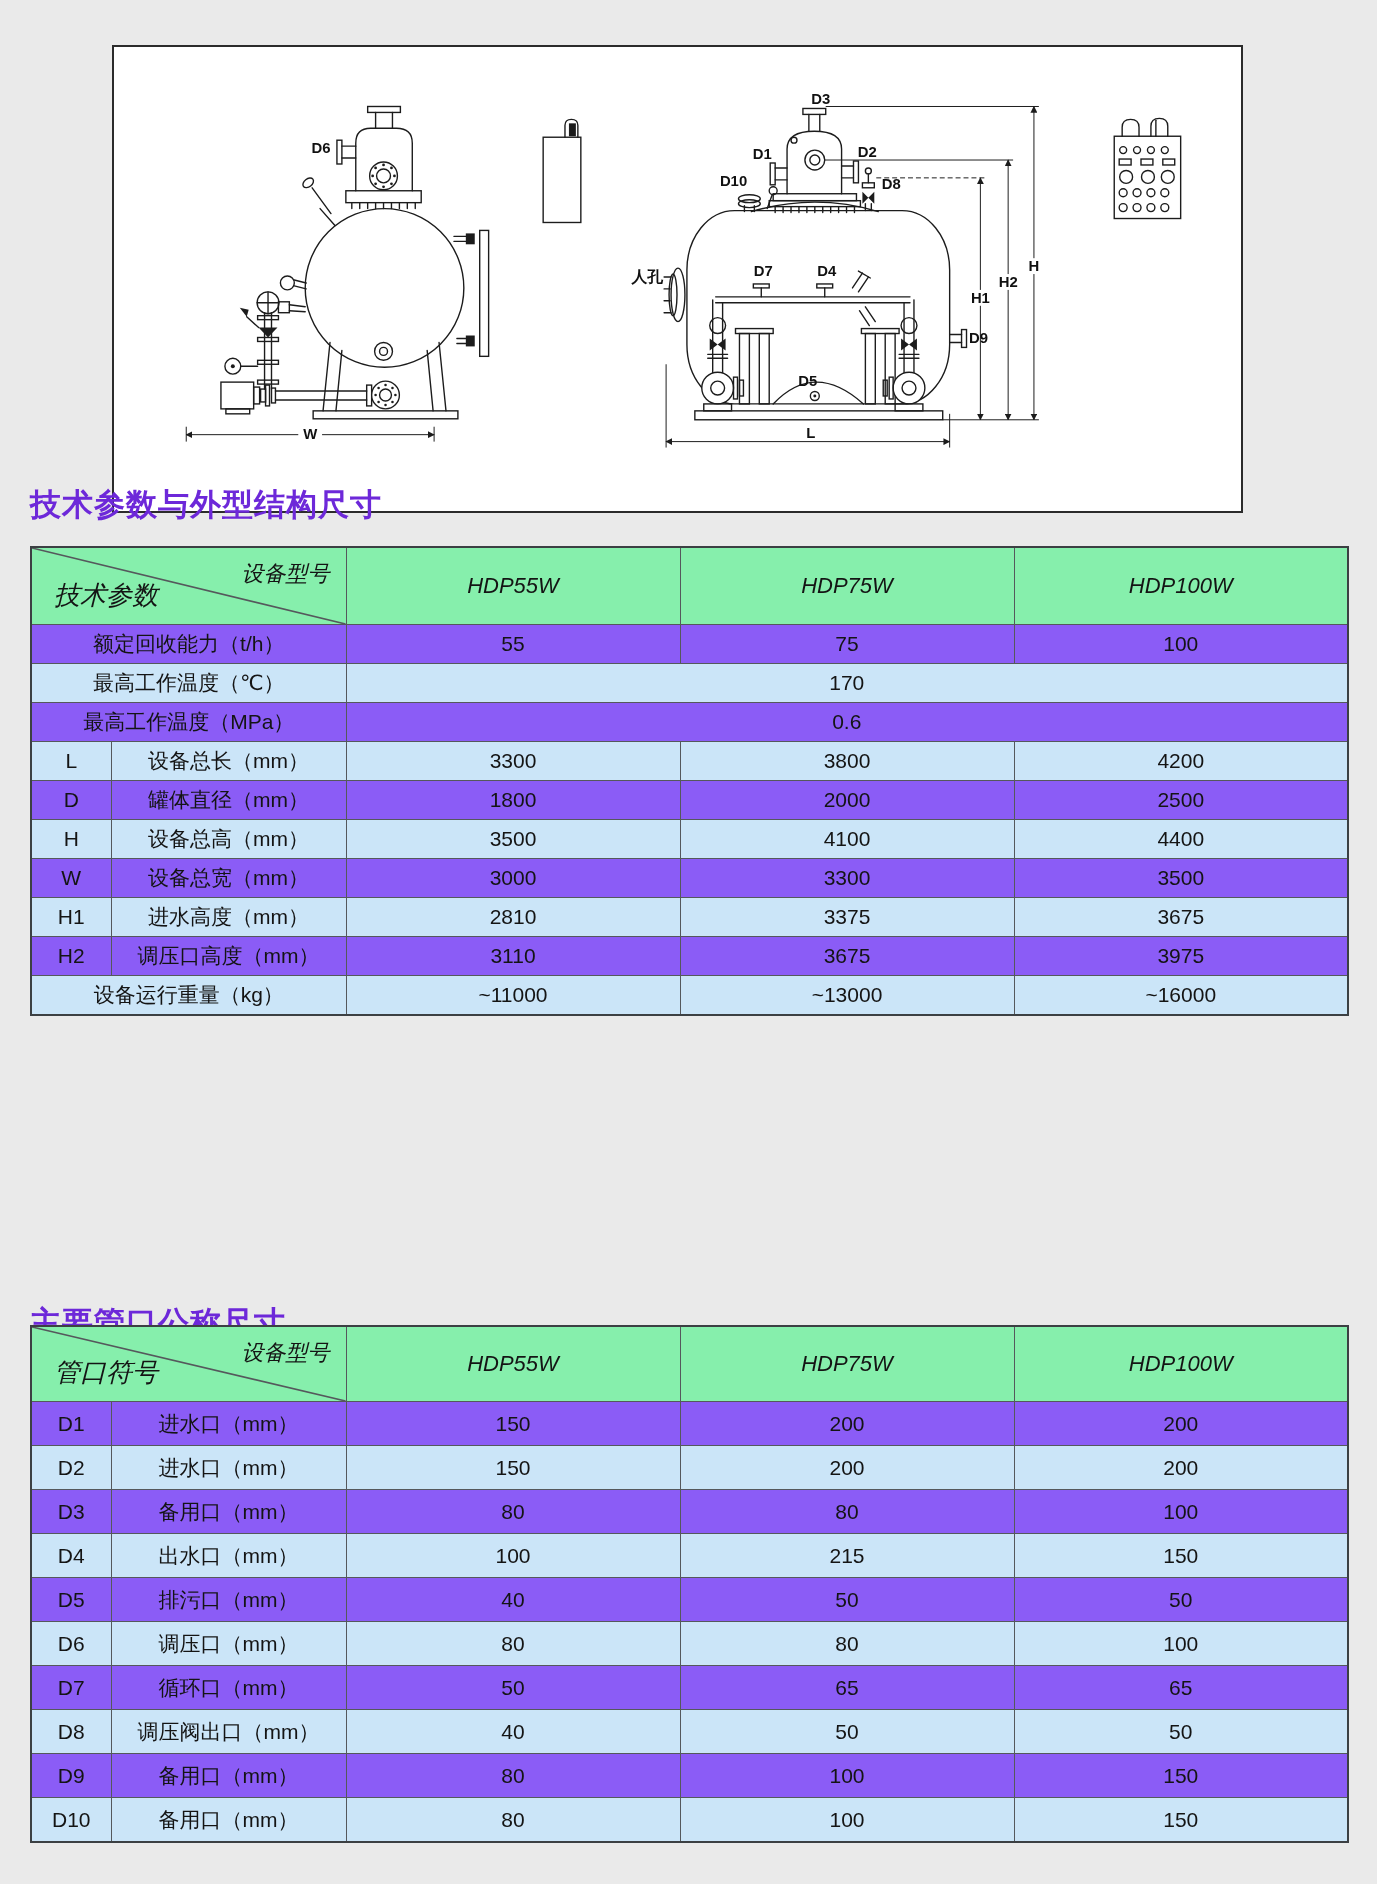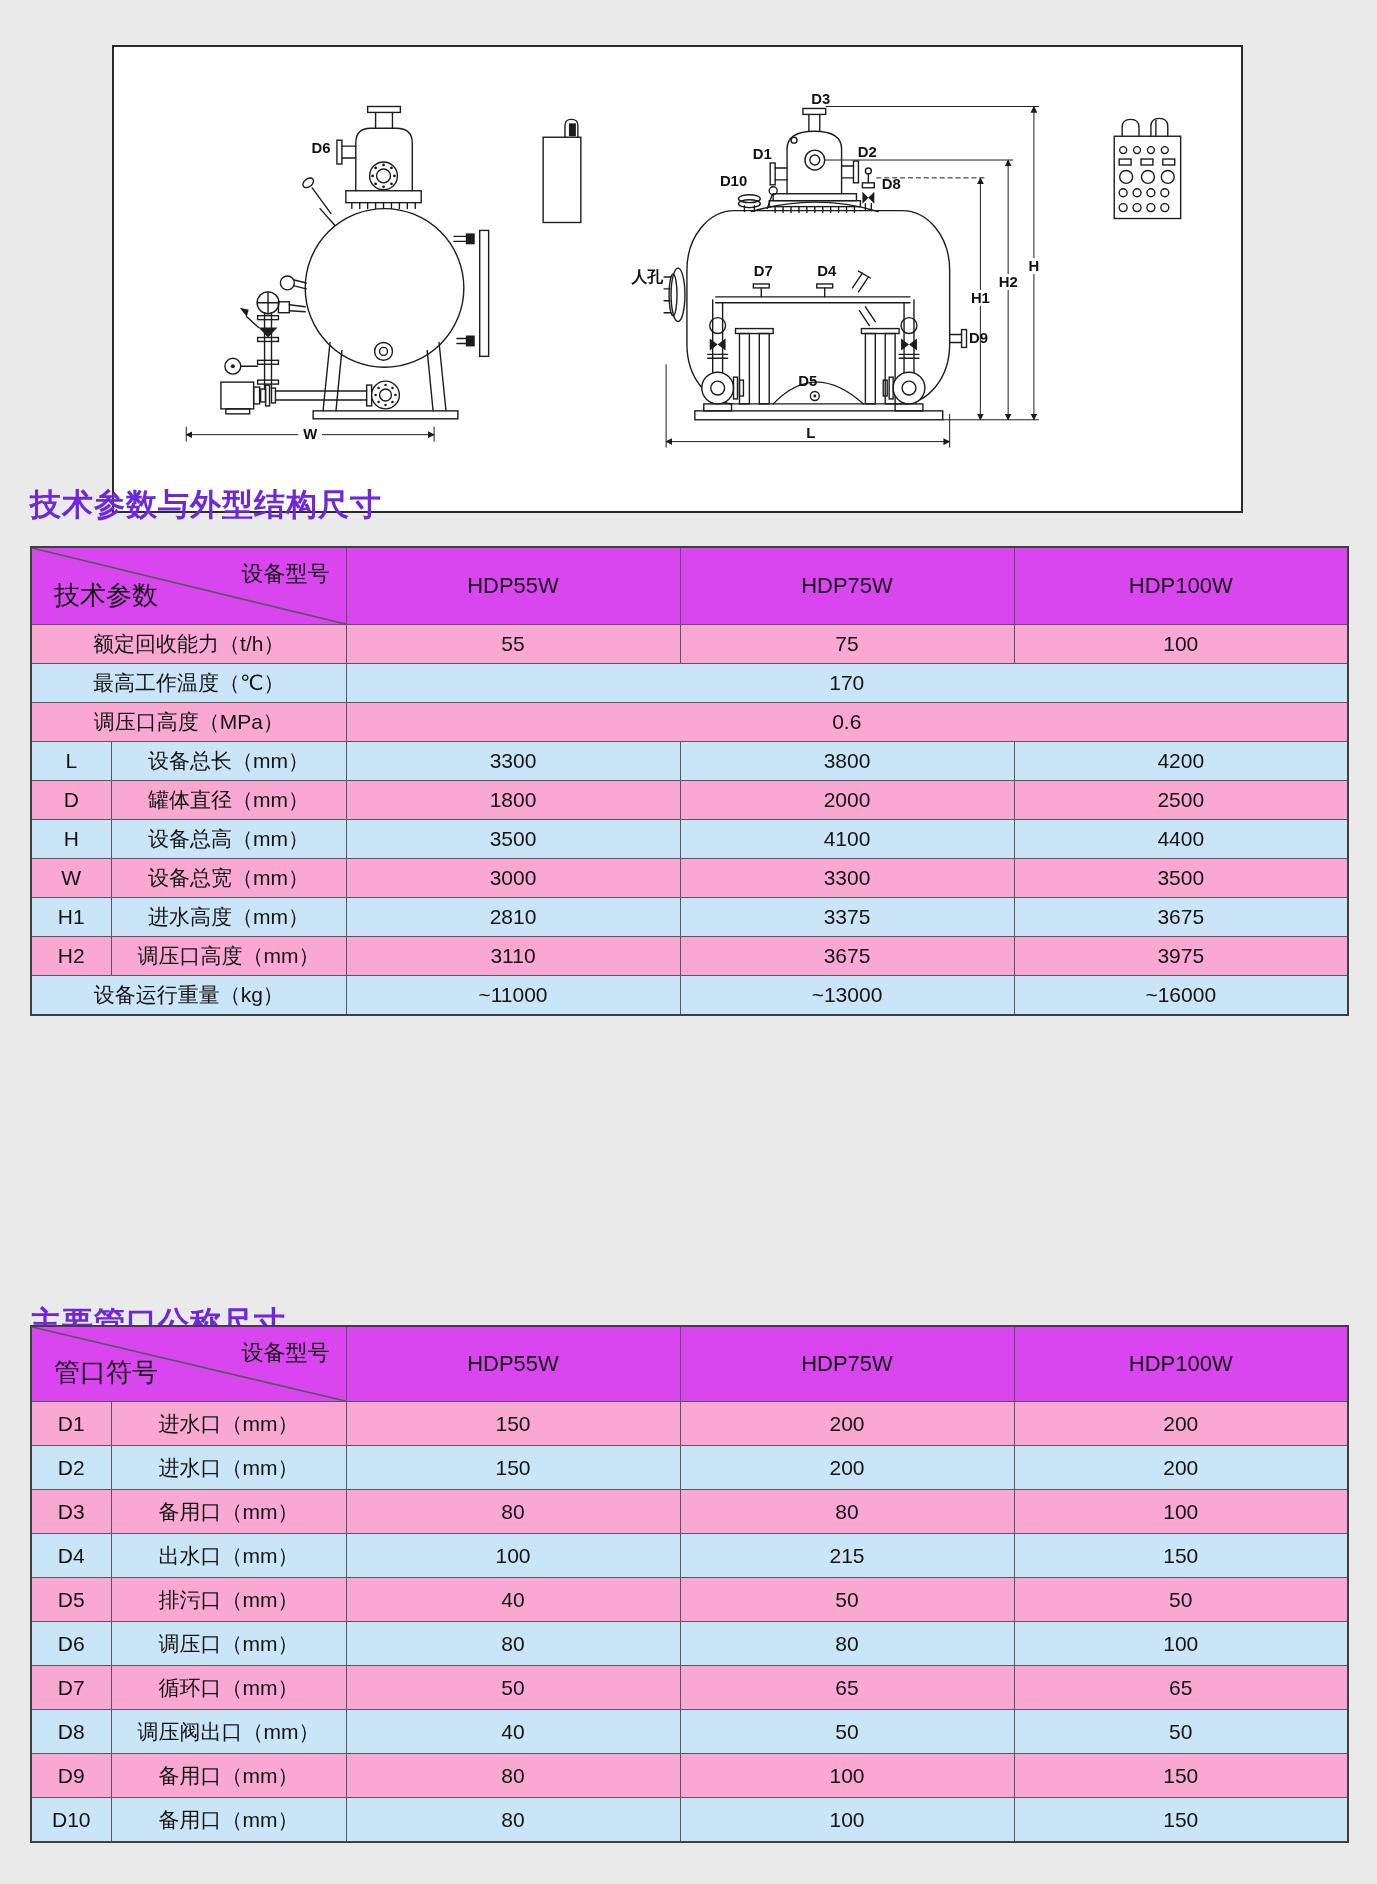--- a/index.html
+++ b/index.html
@@ -34,26 +34,26 @@
     border:2px solid #3c4043;
   }
   #table1{top:546px;}
   #table2{top:1325px;}
   table.spec th,table.spec td{
     border:1px solid #55585c;
     text-align:center;vertical-align:middle;
     font-size:21px;font-weight:normal;color:#141414;
     padding:0;
   }
-  table.spec thead th{background:#d946ef;height:76px;font-size:22px;}
+  table.spec thead th{background:#86efac;height:76px;font-size:22px;font-style:italic;}
   #table2 thead th{height:74px;}
   #table1 tbody td{height:38px;}
   #table2 tbody td{height:43px;}
   tr.stripe-blue td{background:#cbe5f8;}
-  tr.stripe-white td{background:#f9a8d4;}
+  tr.stripe-white td{background:#8b5cf6;}
   .diagwrap{position:relative;width:100%;height:100%;}
   .diagwrap svg{position:absolute;left:0;top:0;width:100%;height:100%;}
   .diag-tr{position:absolute;top:11px;right:16px;font-size:22px;}
   .diag-bl{position:absolute;bottom:11px;left:22px;font-size:26px;}
 </style>
 </head>
 <body>
 
 <div class="panel">
 <svg class="draw" viewBox="0 0 1131 468">
@@ -376,21 +376,21 @@
         <td colspan="2">额定回收能力（t/h）</td>
         <td>55</td>
         <td>75</td>
         <td>100</td>
       </tr>
       <tr class="stripe-blue">
         <td colspan="2">最高工作温度（℃）</td>
         <td colspan="3">170</td>
       </tr>
       <tr class="stripe-white">
-        <td colspan="2">调压口高度（MPa）</td>
+        <td colspan="2">最高工作温度（MPa）</td>
         <td colspan="3">0.6</td>
       </tr>
       <tr class="stripe-blue">
         <td>L</td>
         <td>设备总长（mm）</td>
         <td>3300</td>
         <td>3800</td>
         <td>4200</td>
       </tr>
       <tr class="stripe-white">

